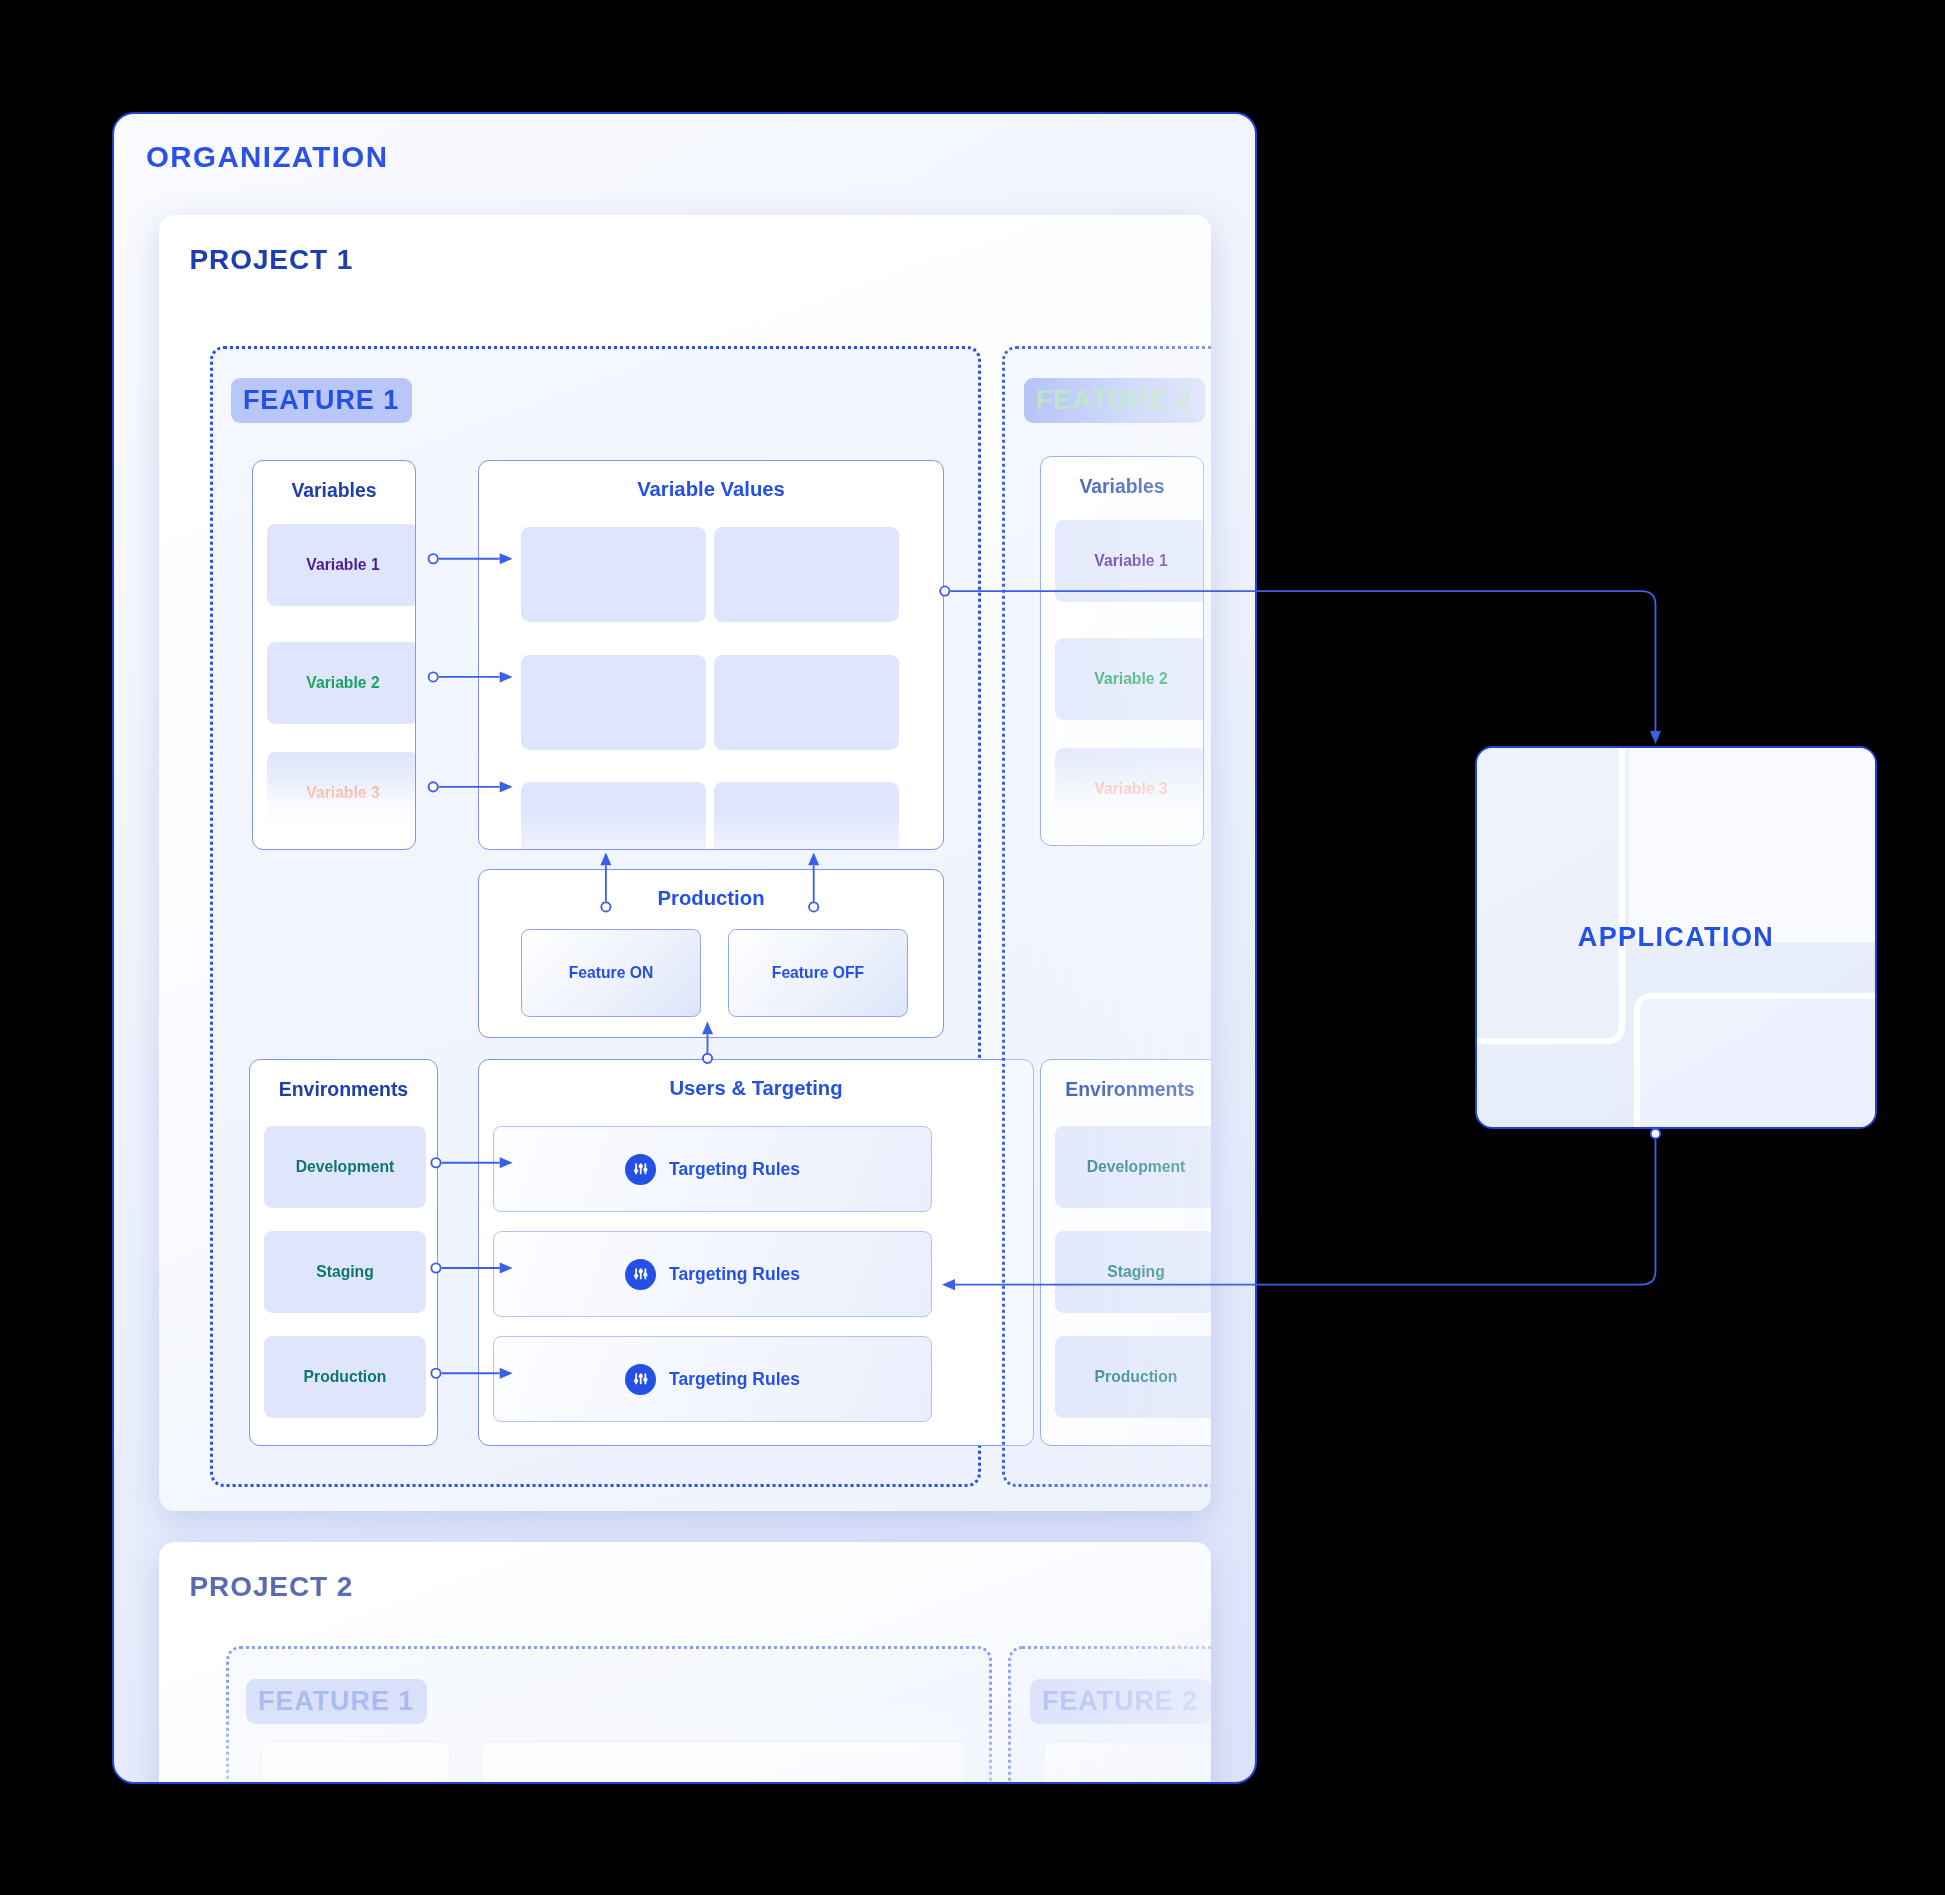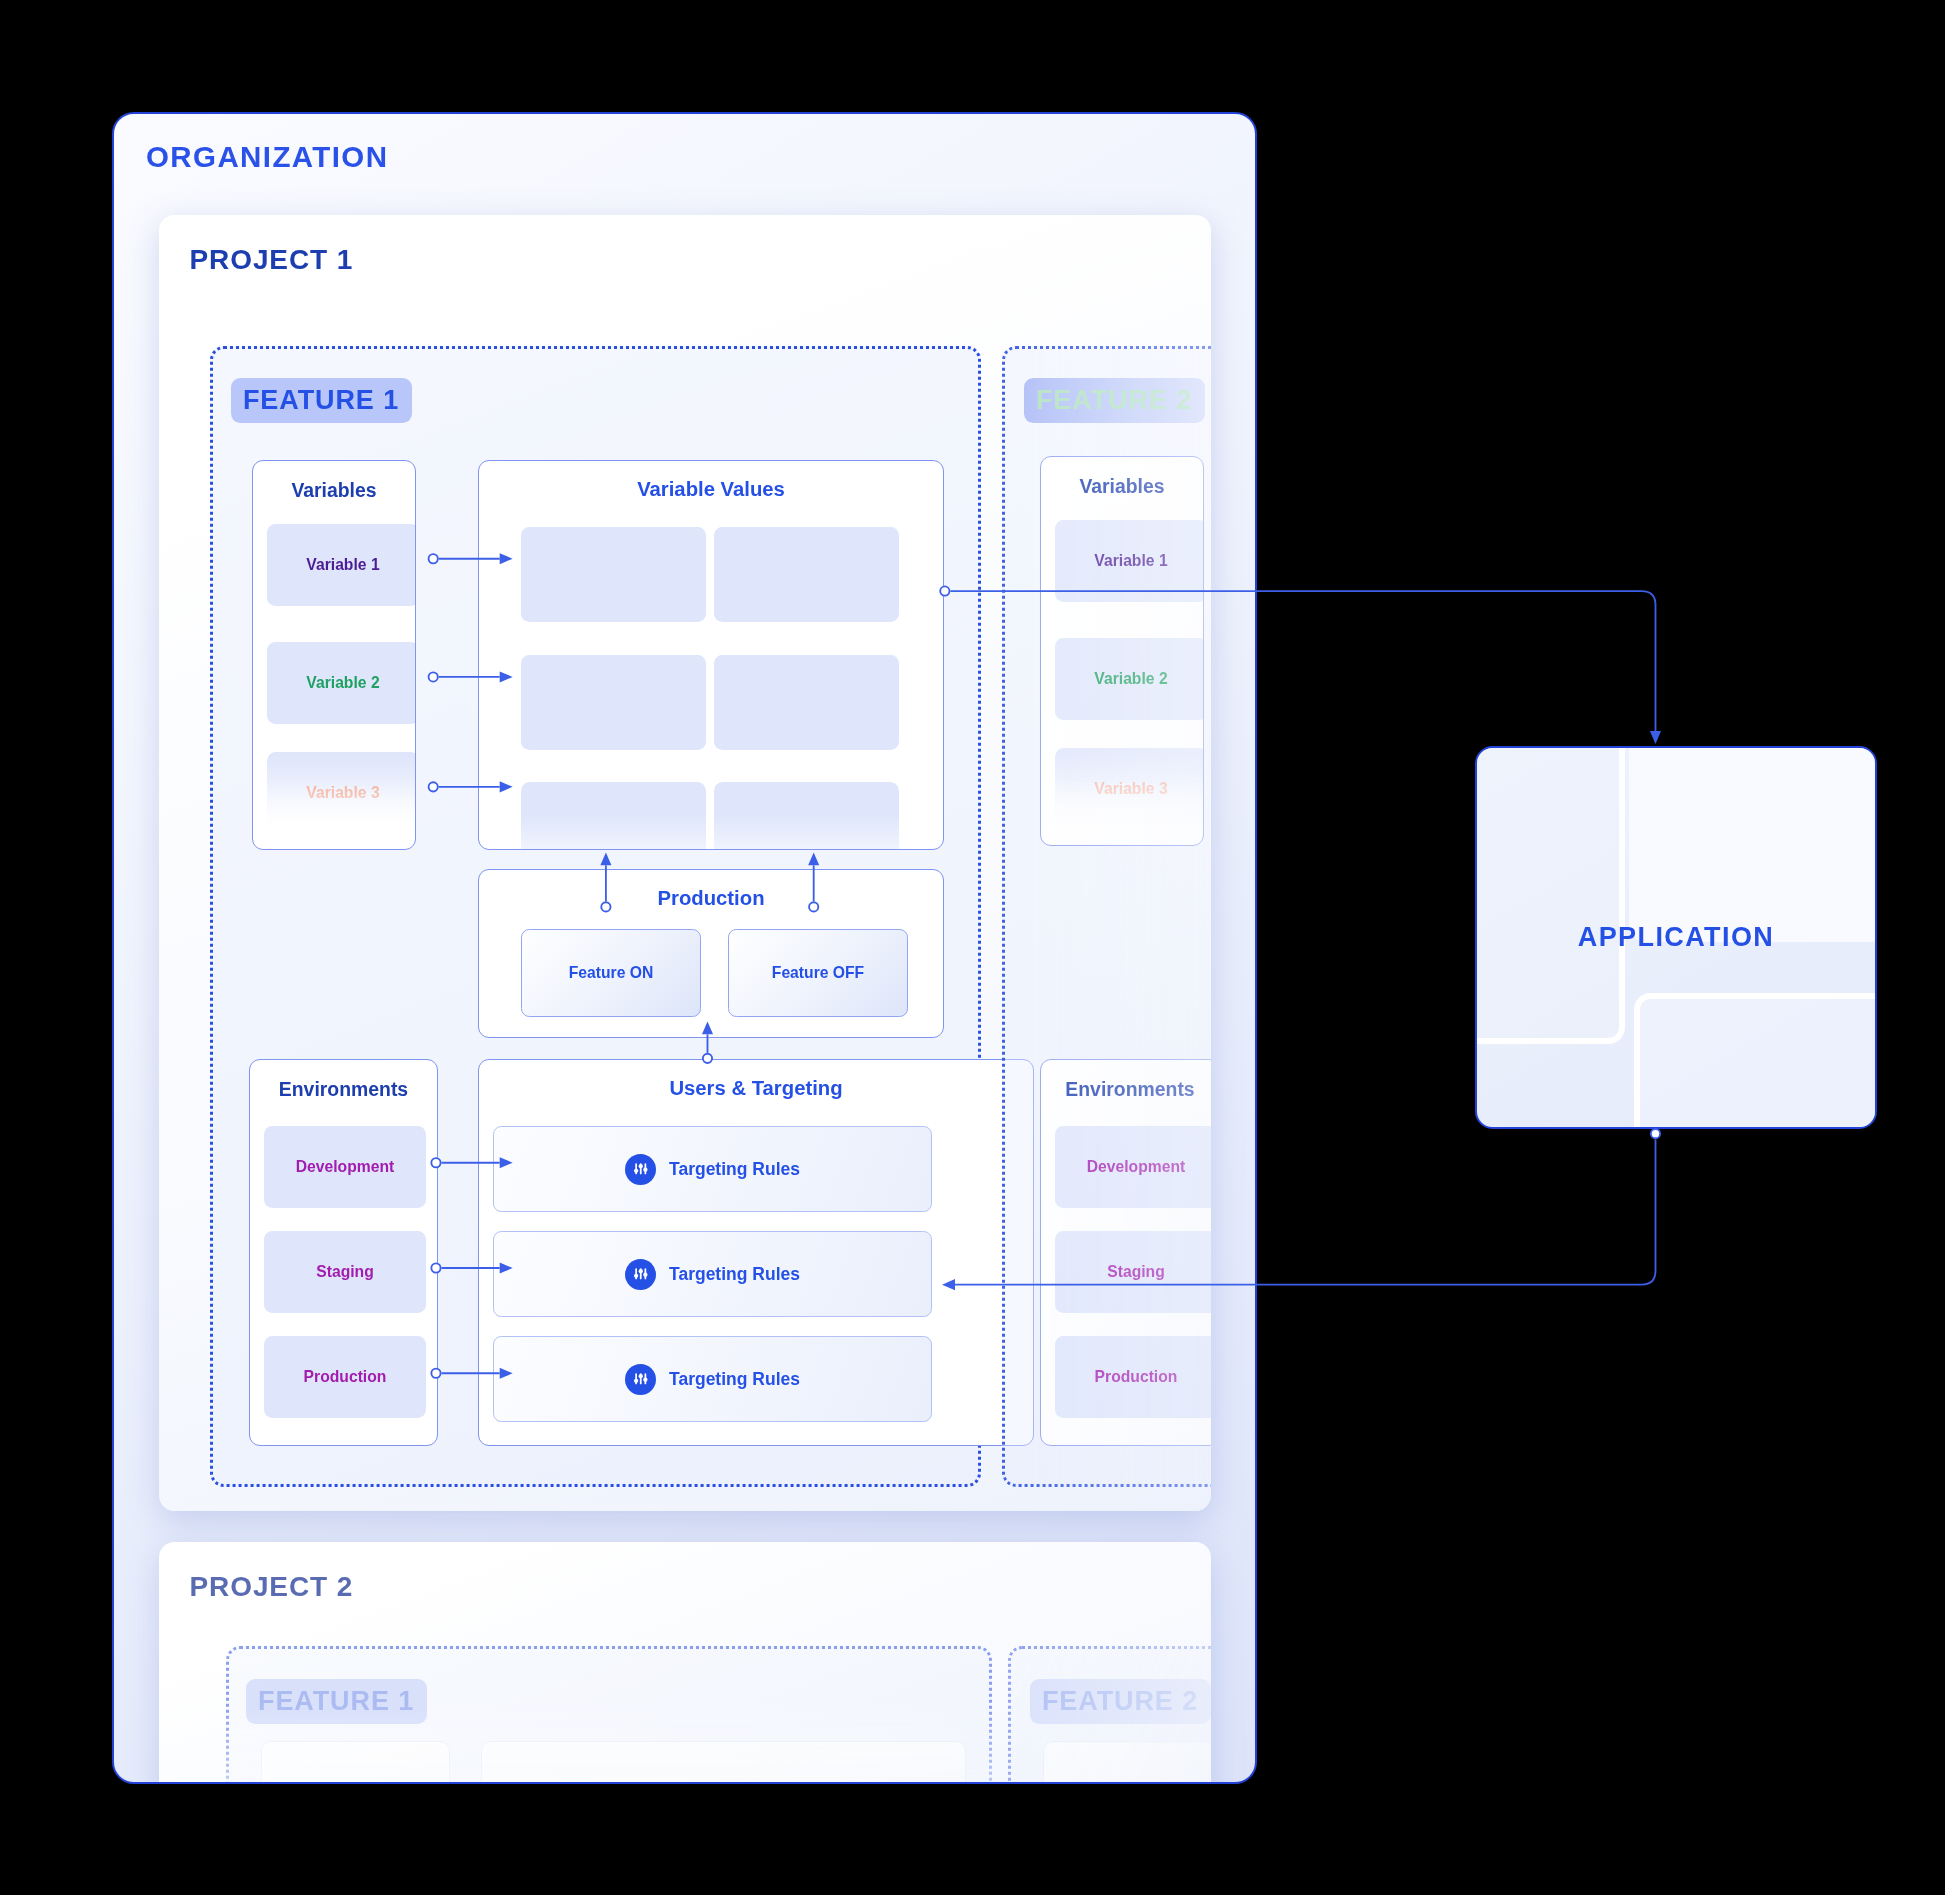--- a/index.html
+++ b/index.html
@@ -63,21 +63,21 @@
   .cr1{top:66px} .cr2{top:194px} .cr3{top:321px}
 
   .btn { position:absolute; top:59px; width:180px; height:88px; border:1.4px solid #93a6f3; border-radius:8.3px;
          background:linear-gradient(135deg,#ffffff 0%,#eef2fc 55%,#dde5f9 100%);
          display:flex; align-items:center; justify-content:center; text-align:center;
          font-size:15.7px; font-weight:800; color:#2450e6; line-height:1.35; padding:0 30px; }
   .btn.on{left:42px} .btn.off{left:249px}
 
   .envs .pill { width:162px; }
   .er1{top:66px} .er2{top:171px} .er3{top:276px}
-  .env-label { color:#a21caf; }
+  .env-label { color:#0f766e; }
   .f2 .panel { border-color:#8d9ef0; }
 
   .rule { position:absolute; left:14px; width:439px; height:86px; border:1.4px solid #b3c1f6; border-radius:8.3px;
           background:linear-gradient(110deg,#fcfdff 0%,#eaeffc 100%);
           display:flex; align-items:center; justify-content:center; gap:13px; }
   .rr1{top:66px} .rr2{top:171px} .rr3{top:276px}
   .rule-label { font-size:17.5px; font-weight:800; color:#2450e6; }
   .icon-circle { width:31px; height:31px; border-radius:50%; background:#2450e6;
                  display:flex; align-items:center; justify-content:center; flex:0 0 auto; }
 

